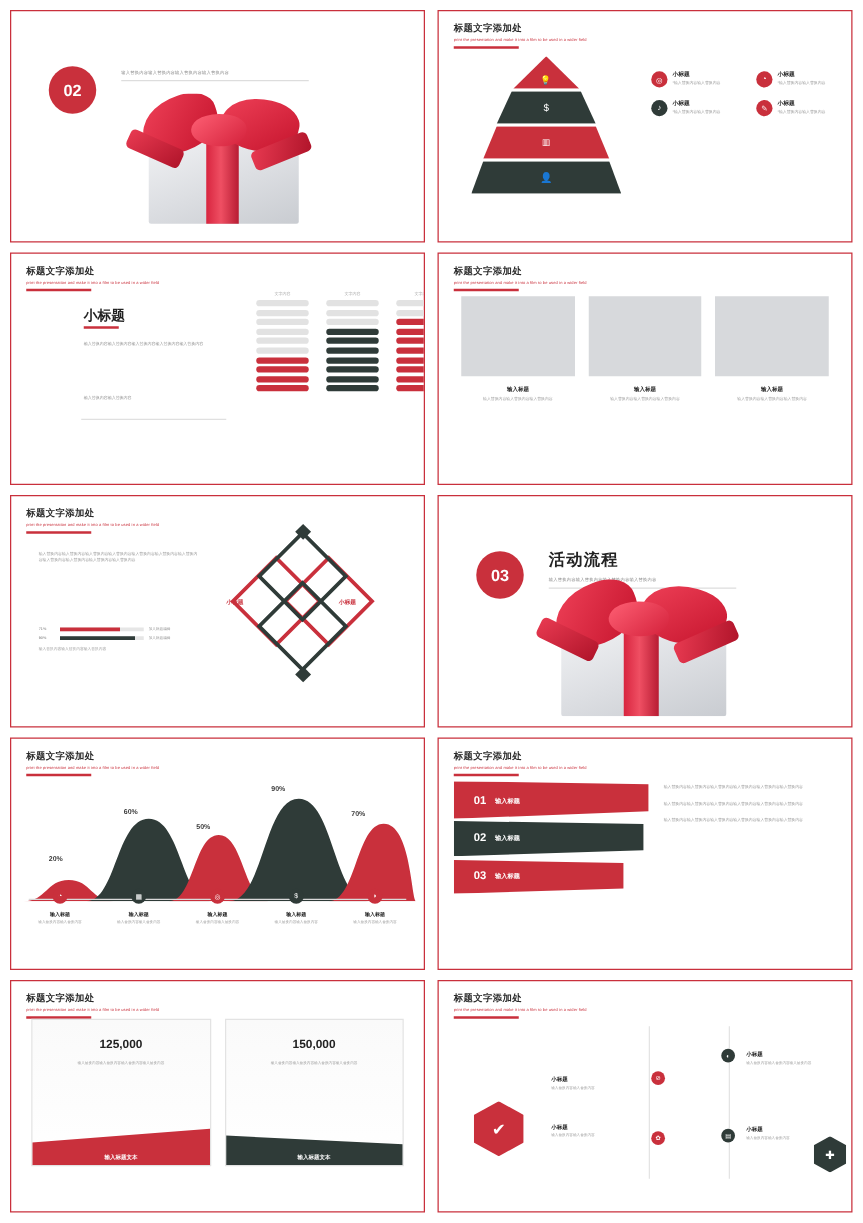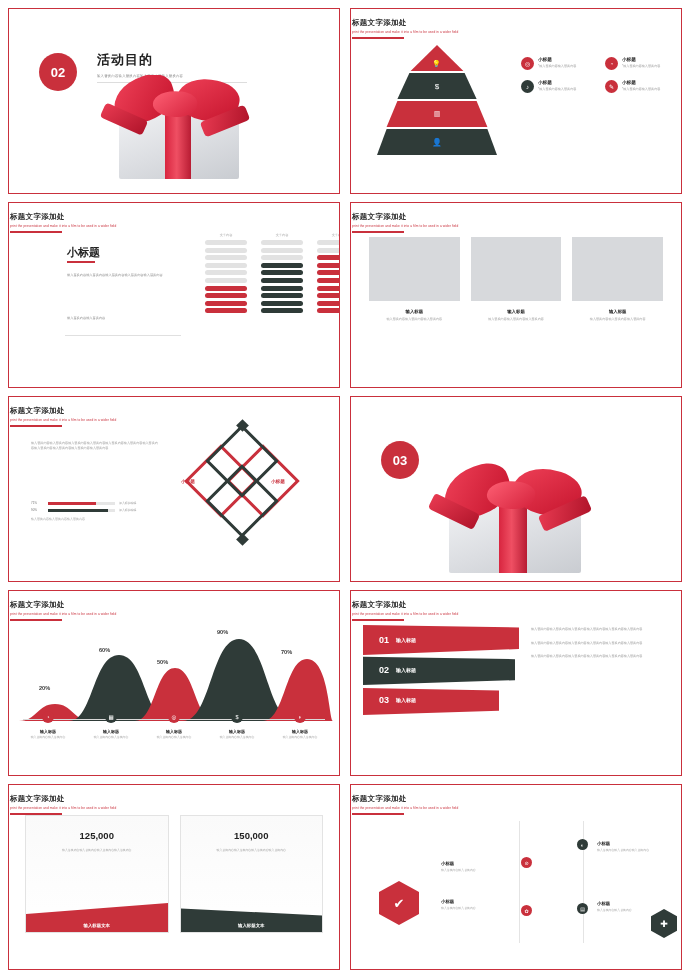--- a/index.html
+++ b/index.html
@@ -17,21 +17,21 @@
     padding: 8px 8px;
     width: 690px; height: 978px;
   }
   .slide {
     position: relative;
     background: #fff;
     border: 1.5px solid #c9303c;
     overflow: hidden;
   }
   
-  .hdr { position: absolute; top: 9px; left: 1px; }
+  .hdr { position: absolute; top: 9px; left: 12px; }
   .hdr .t { font-size: 7.5px; font-weight: bold; color: #2b2b2b; letter-spacing: .3px; }
   .hdr .s { font-size: 3.2px; color: #c9303c; margin-top: 2px; letter-spacing: .1px; }
   .hdr .bar { width: 52px; height: 1.5px; background: #c9303c; margin-top: 3px; }
 
   
   .cover-num {
     position: absolute; left: 30px; top: 44px;
     width: 38px; height: 38px; border-radius: 50%;
     background: #c9303c; color: #fff;
     display: flex; align-items: center; justify-content: center;
@@ -153,21 +153,20 @@
             align-items: center; justify-content: center; color: #fff; font-size: 5px; }
 </style>
 </head>
 <body>
 
 <div class="grid">
 
   <div class="slide">
     <div class="cover-num">02</div>
     <div class="cover-title">
-      <div class="ct">活动目的</div>
       <div class="cs">输入替换内容输入替换内容输入替换内容输入替换内容</div>
       <div class="cbar"></div>
     </div>
 
     <div class="gift" style="left:52px; top:66px; width:230px; height:108px;">
       <div class="box" style="left:58px; top:30px; width:120px; height:74px;"></div>
       <div class="ribbonV" style="left:104px; top:30px; width:26px; height:74px;"></div>
       <div class="bowL" style="left:52px; top:2px; width:62px; height:44px; transform:rotate(-18deg);"></div>
       <div class="bowR" style="left:116px; top:4px; width:62px; height:42px; transform:rotate(14deg);"></div>
       <div class="tailL" style="left:40px; top:36px; width:46px; height:16px; transform:rotate(24deg); border-radius:4px;"></div>
@@ -340,20 +339,25 @@
       <div class="dm dark" style="left:41px; top:54px; width:52px; height:52px;"></div>
       <div class="sq" style="left:63px; top:0px;"></div>
       <div class="sq" style="left:63px; top:114px;"></div>
       <div class="dmLbl" style="left:6px; top:58px;">小标题</div>
       <div class="dmLbl" style="left:96px; top:58px;">小标题</div>
     </div>
   </div>
 
   <div class="slide">
     <div class="cover-num">03</div>
+    <div class="cover-title">
+      <div class="ct">活动流程</div>
+      <div class="cs">输入替换内容输入替换内容输入替换内容输入替换内容</div>
+      <div class="cbar"></div>
+    </div>
     <div class="gift" style="left:52px; top:66px; width:240px; height:110px;">
       <div class="box" style="left:46px; top:34px; width:132px; height:76px;"></div>
       <div class="ribbonV" style="left:96px; top:34px; width:28px; height:76px;"></div>
       <div class="bowL" style="left:40px; top:4px; width:68px; height:48px; transform:rotate(-20deg);"></div>
       <div class="bowR" style="left:110px; top:6px; width:68px; height:46px; transform:rotate(16deg);"></div>
       <div class="tailL" style="left:26px; top:40px; width:50px; height:17px; transform:rotate(26deg); border-radius:4px;"></div>
       <div class="tailR" style="left:136px; top:42px; width:52px; height:17px; transform:rotate(-24deg); border-radius:4px;"></div>
       <div class="bowL" style="left:84px; top:18px; width:48px; height:28px; transform:rotate(6deg); background:linear-gradient(135deg,#ff6175,#d3203a);"></div>
     </div>
   </div>

